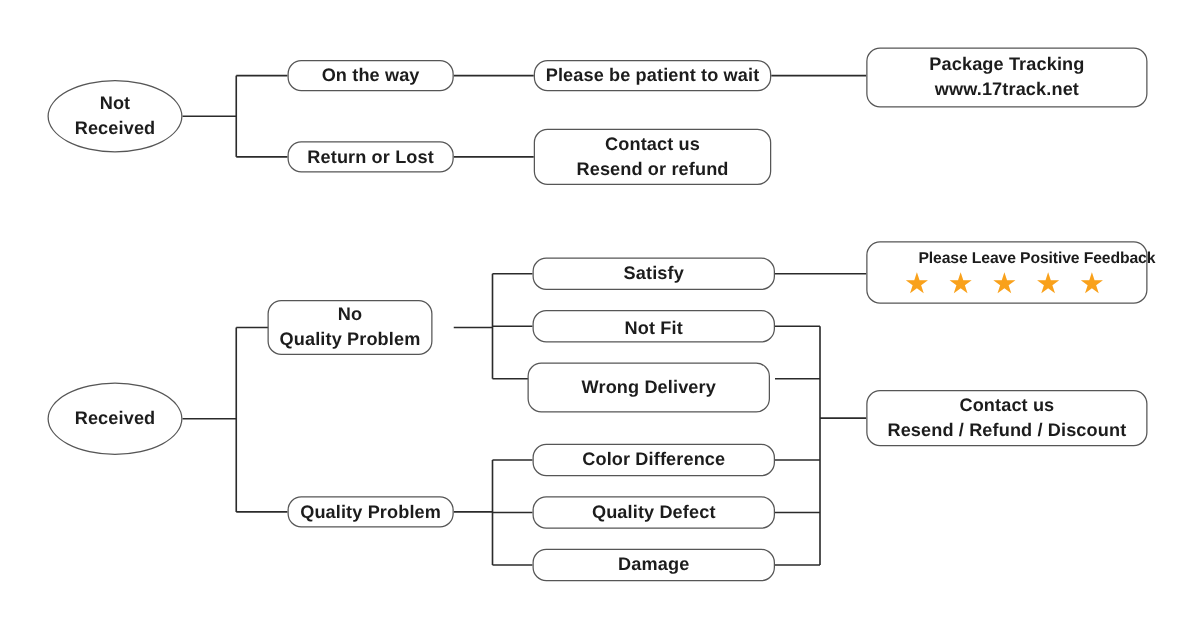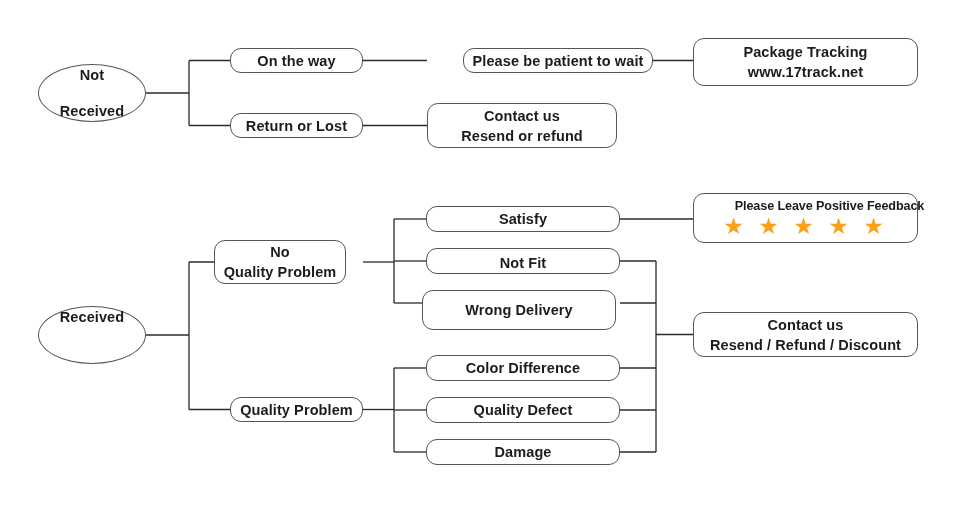--- a/index.html
+++ b/index.html
@@ -39,21 +39,20 @@
     text-align: center;
     font-size: 14.5px;
     font-weight: 600;
     line-height: 1.38;
     white-space: nowrap;
     letter-spacing: 0.1px;
   }
   .ellipse {
     border-radius: 50%;
     border-width: 1.2px;
-    justify-content: space-between;
   }
   .feedback-title {
     font-size: 12.6px;
     letter-spacing: -0.1px;
     line-height: 1.2;
     margin-top: 1px;
     padding-left: 48px;
   }
   .stars {
     color: #F9A11B;
@@ -107,21 +106,21 @@
 
   <div class="node ellipse" style="left:38px; top:64px; width:108px; height:58px;">
     <span>Not</span>
     <span>Received</span>
   </div>
 
   <div class="node" style="left:230px; top:48px; width:133px; height:25px;">
     <span>On the way</span>
   </div>
 
-  <div class="node" style="left:427px; top:48px; width:190px; height:25px;margin-left:36px;">
+  <div class="node" style="left:427px; top:48px; width:190px; height:25px;">
     <span>Please be patient to wait</span>
   </div>
 
   <div class="node" style="left:693px; top:38px; width:225px; height:48px;">
     <span>Package Tracking</span>
     <span>www.17track.net</span>
   </div>
 
   <div class="node" style="left:230px; top:113px; width:133px; height:25px;">
     <span>Return or Lost</span>

